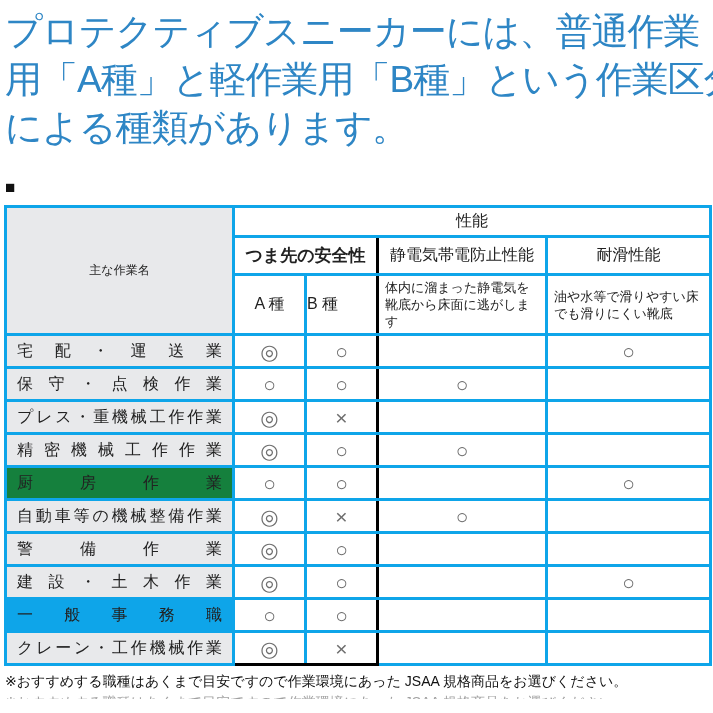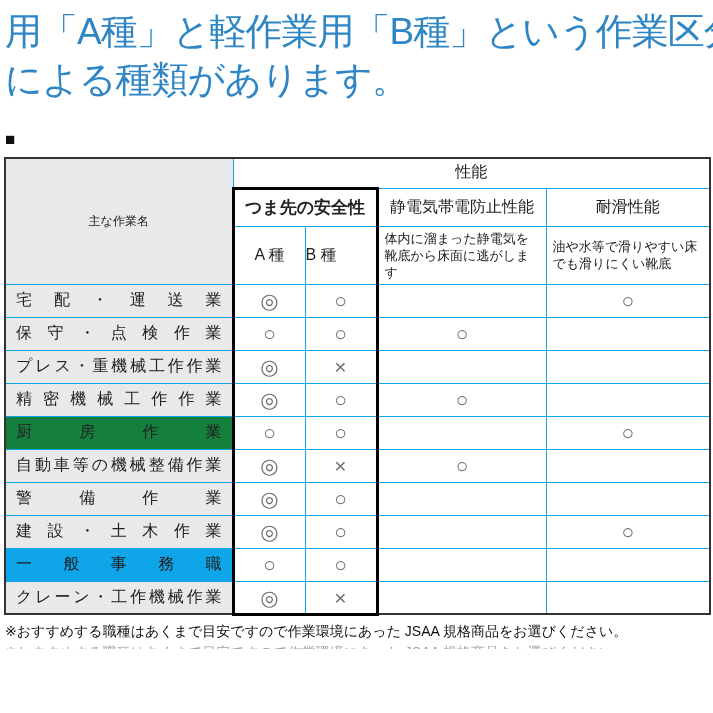--- a/index.html
+++ b/index.html
@@ -44,21 +44,21 @@
   table.work-table {
     margin: 7px 0 0 4px;
     border-collapse: collapse;
     table-layout: fixed;
     width: 705px;
     border: 2px solid #333;
     font-size: 16px;
     color: #222;
   }
   .work-table th, .work-table td {
-    border: 1px solid #0ea5e9;
+    border: 3px solid #0ea5e9;
     font-weight: normal;
     padding: 0;
     box-sizing: border-box;
   }
   .gray-bg { background: #E8E9EB; }
   .row-perf  { height: 30px; }
   .row-cols  { height: 38px; }
   .row-sub   { height: 56px; }
   tbody.work-rows tr { height: 33px; }
   th.perf-cell { font-size: 16px; text-align: center; }
@@ -112,20 +112,21 @@
     opacity: 0.55;
     white-space: nowrap;
   }
 </style>
 </head>
 <body>
 
 <div class="page">
 
   <div class="headline" style="color: rgb(46, 134, 197);">
+    <div class="line">プロテクティブスニーカーには、普通作業</div>
     <div class="line">用「A種」と軽作業用「B種」という作業区分</div>
     <div class="line">による種類があります。</div>
   </div>
 
   <div class="section-title">
     <span class="bullet-square">■</span>
   </div>
 
   <table class="work-table">
     <colgroup>

